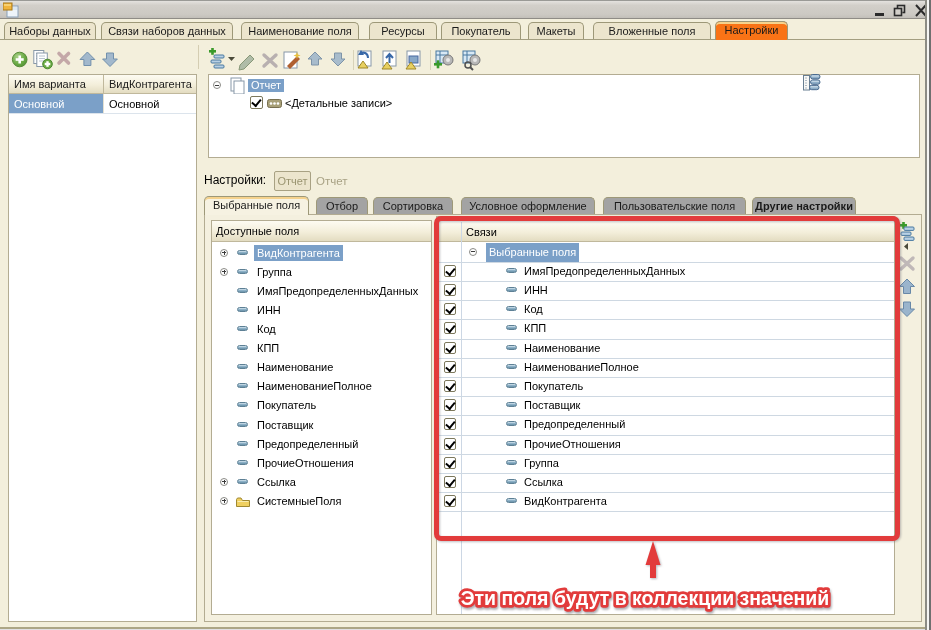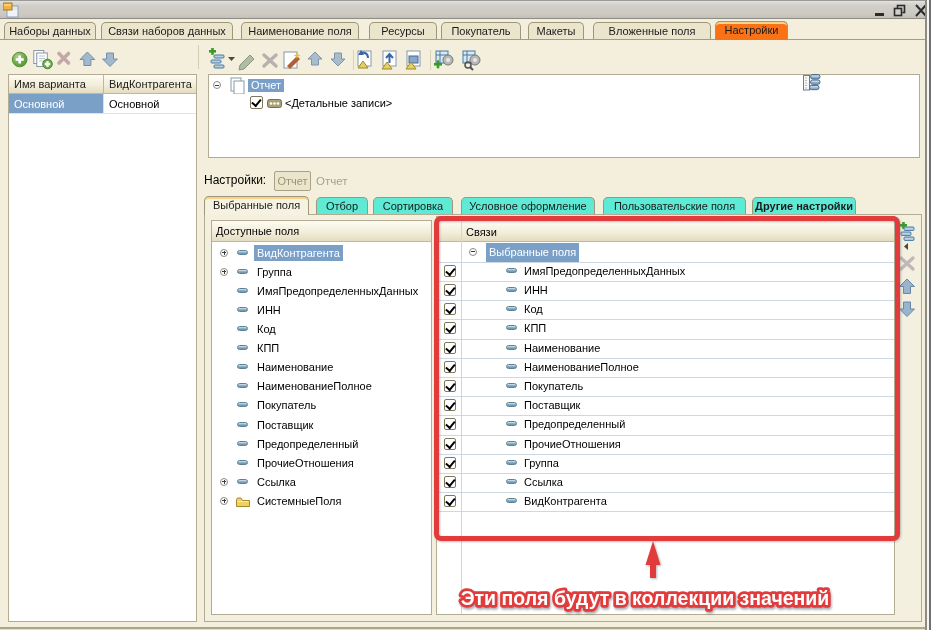--- a/index.html
+++ b/index.html
@@ -5,21 +5,21 @@
 html,body { width:931px; height:630px; overflow:hidden; }
 body { font-family:"Liberation Sans", sans-serif; font-size:11px; color:#000; }
 #win { position:absolute; left:0; top:0; width:931px; height:630px; background:#f3efdc; }
 .abs { position:absolute; }
 #titlebar { position:absolute; left:0; top:0; width:931px; height:19px; background:linear-gradient(#e8e6e3,#d2cfc9 30%,#ccc9c3 80%,#c2bfb9); border-bottom:1px solid #8f8c86; }
 #title { position:absolute; left:21px; top:3px; font-size:12px; font-weight:bold; color:#111; }
 #tabbar { position:absolute; left:0; top:0; width:931px; height:42px; }
 .tab { position:absolute; top:22px; height:17.5px; background:#ece5cd; border:1px solid #9d9878; border-bottom:none; border-radius:5px 5px 0 0; text-align:center; font-size:11px; line-height:17px; color:#1a1a1a; }
 .tabline { position:absolute; left:0; top:39px; width:931px; height:1px; background:#a39e80; }
 .tab.active { background:#f97316; top:21px; height:19px; z-index:5; box-shadow:inset 0 3px 0 -1px #f5d28d; }
-.stab { position:absolute; top:197px; height:17.5px; background:#5eead4; border:1px solid #9d9878; border-bottom:none; border-radius:5px 5px 0 0; text-align:center; font-size:11px; line-height:17px; color:#1a1a1a; }
+.stab { position:absolute; top:197px; height:17.5px; background:#a3a3a3; border:1px solid #9d9878; border-bottom:none; border-radius:5px 5px 0 0; text-align:center; font-size:11px; line-height:17px; color:#1a1a1a; }
 .stab.active { background:#f6f2e2; top:195.5px; height:19.5px; z-index:5; box-shadow:inset 0 3px 0 -1px #f5d28d; }
 .whitebox { position:absolute; background:#fff; border:1px solid #b3ac92; }
 .hdr { position:absolute; background:linear-gradient(#fdfbf2,#f3eeda 55%,#e3dcc1); border-bottom:1px solid #c0b89c; font-size:11px; color:#1a1a1a; }
 .sel { background:#7ba0c8; color:#fff; }
 .pill { position:absolute; width:11px; height:5px; border:1px solid #5d8095; border-radius:3px; background:linear-gradient(#d5e4ed,#9bbcd1 45%,#7da4bb 55%,#6f95ac); }
 .row { position:absolute; font-size:11px; line-height:19px; white-space:nowrap; }
 .grid { position:absolute; background:#ced8e2; }
 .cb { position:absolute; width:12px; height:12px; background:#fff; border:1px solid #7c785c; border-radius:2px; }
 .cb:after { content:""; position:absolute; left:1px; top:2px; width:6.5px; height:4px; border-left:2px solid #000; border-bottom:2px solid #000; transform:rotate(-50deg); }
 .circ { position:absolute; width:8px; height:8px; border:1px solid #8a8a86; border-radius:50%; background:#fff; }

